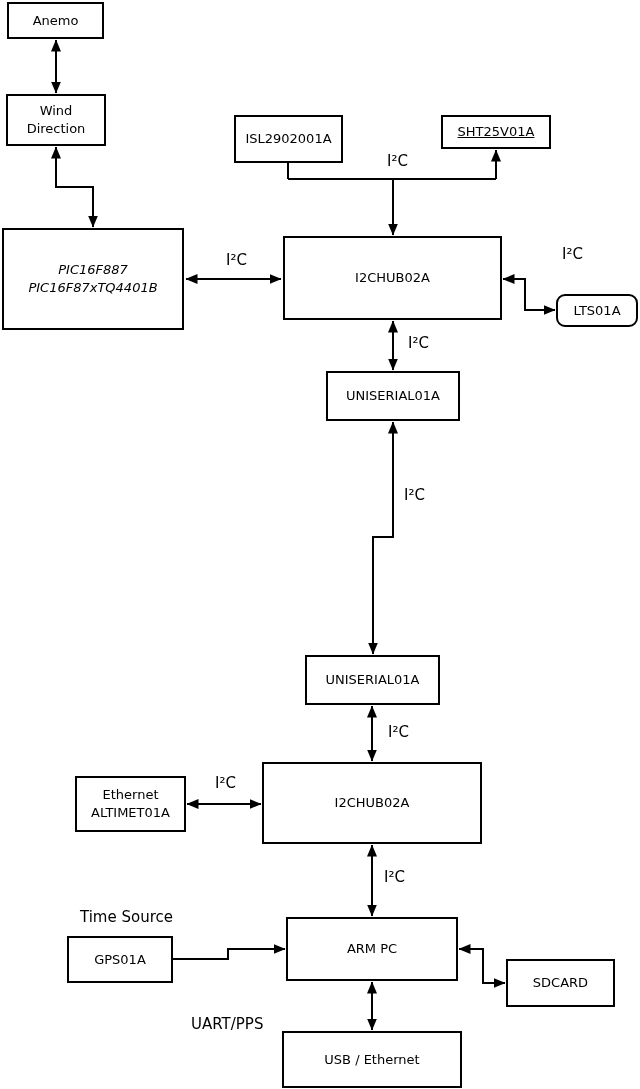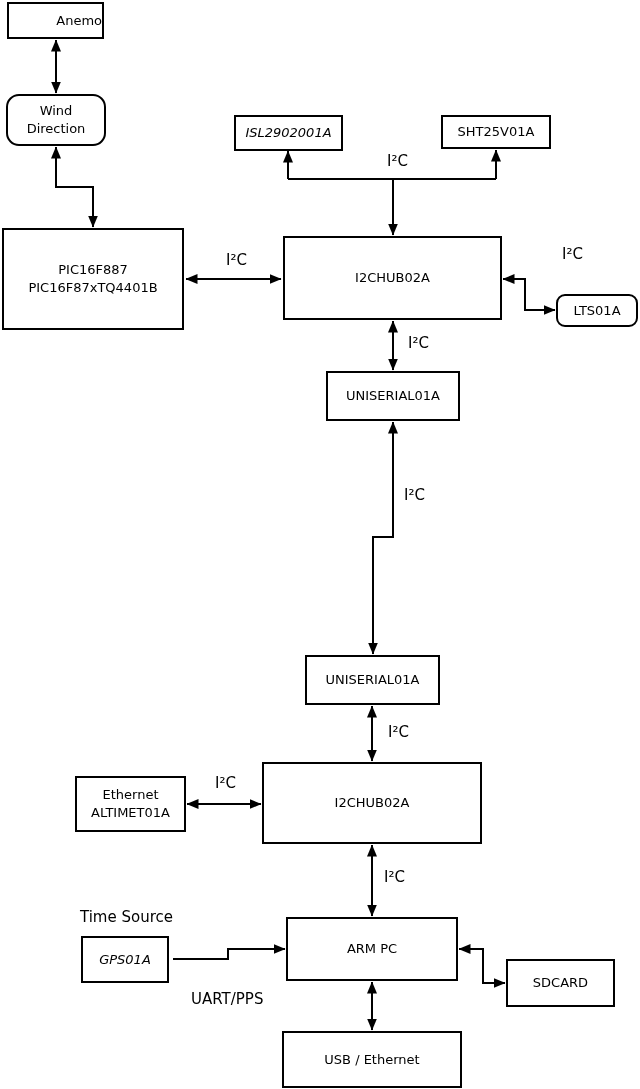--- a/index.html
+++ b/index.html
@@ -27,46 +27,46 @@
     z-index:2;
   }
   .elabel{
     position:absolute;
     font-size:15px;
     line-height:1;
     white-space:nowrap;
     z-index:3;
   }
   
-  #n-anemo     {left:7px;   top:2px;    width:97px;  height:37px;align-items:flex-end;}
-  #n-wind      {left:6px;   top:94px;   width:100px; height:52px;border-radius:13px;}
-  #n-pic       {left:2px;   top:228px;  width:182px; height:102px;}
-  #n-isl       {left:234px; top:115px;  width:109px; height:36px;font-style:italic;}
-  #n-sht       {left:441px; top:115px;  width:110px; height:34px;}
+  #n-anemo     {left:7px;   top:2px;    width:97px;  height:37px;}
+  #n-wind      {left:6px;   top:94px;   width:100px; height:52px;}
+  #n-pic       {left:2px;   top:228px;  width:182px; height:102px;font-style:italic;}
+  #n-isl       {left:234px; top:115px;  width:109px; height:48px;}
+  #n-sht       {left:441px; top:115px;  width:110px; height:34px;text-decoration:underline;}
   #n-hub1      {left:283px; top:236px;  width:219px; height:84px;}
   #n-lts       {left:556px; top:294px;  width:82px;  height:33px;border-radius:9px;}
   #n-uniserial1{left:326px; top:371px;  width:134px; height:50px;}
   #n-uniserial2{left:305px; top:655px;  width:135px; height:50px;}
   #n-hub2      {left:262px; top:762px;  width:220px; height:82px;}
   #n-barometer {left:75px;  top:776px;  width:111px; height:56px;}
   #n-armpc     {left:286px; top:917px;  width:172px; height:64px;}
-  #n-gps       {left:81px;  top:936px;  width:88px; height:47px;font-style:italic;}
+  #n-gps       {left:67px;  top:936px;  width:106px; height:47px;}
   #n-sdcard    {left:506px; top:959px;  width:109px; height:48px;}
   #n-usb       {left:282px; top:1031px; width:180px; height:57px;}
   
   #l-i2c-bus   {left:387px; top:154px;}
   #l-i2c-pic   {left:226px; top:253px;}
   #l-i2c-lts   {left:562px; top:247px;}
   #l-i2c-hub1-uni{left:408px; top:336px;}
   #l-i2c-long  {left:404px; top:488px;}
   #l-i2c-uni-hub2{left:388px; top:725px;}
   #l-i2c-baro  {left:215px; top:776px;}
   #l-i2c-hub2-arm{left:384px; top:870px;}
   #l-time-source{left:80px; top:910px;text-align:center;}
-  #l-uart-pps  {left:191px; top:992px;}
+  #l-uart-pps  {left:191px; top:1017px;}
   .edge{stroke:#000000;stroke-width:2;fill:none;}
 </style>
 </head>
 <body>
 
 <div class="canvas">
 
   <svg class="edges" width="640" height="1089" viewBox="0 0 640 1089" xmlns="http://www.w3.org/2000/svg">
     <defs>
       <marker id="ah" viewBox="0 0 12 10" refX="11.5" refY="5" markerWidth="12" markerHeight="10" markerUnits="userSpaceOnUse" orient="auto-start-reverse">

